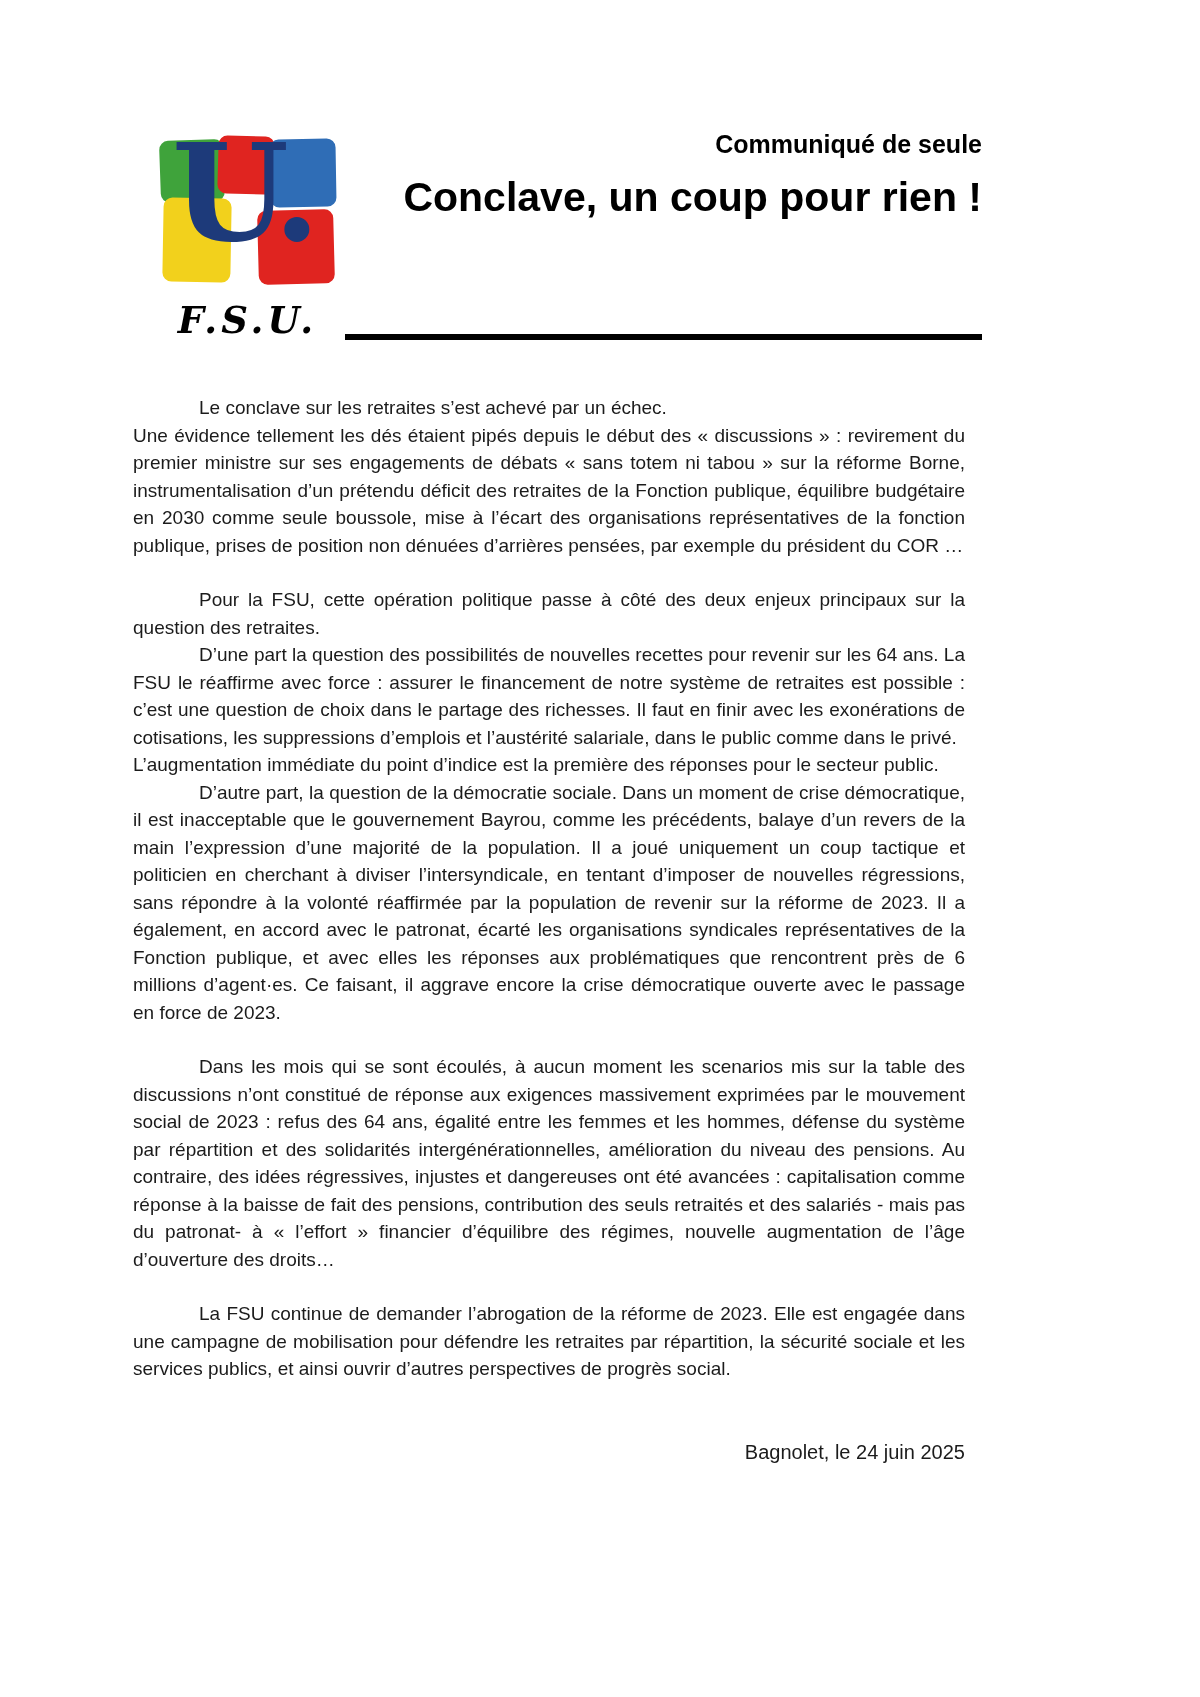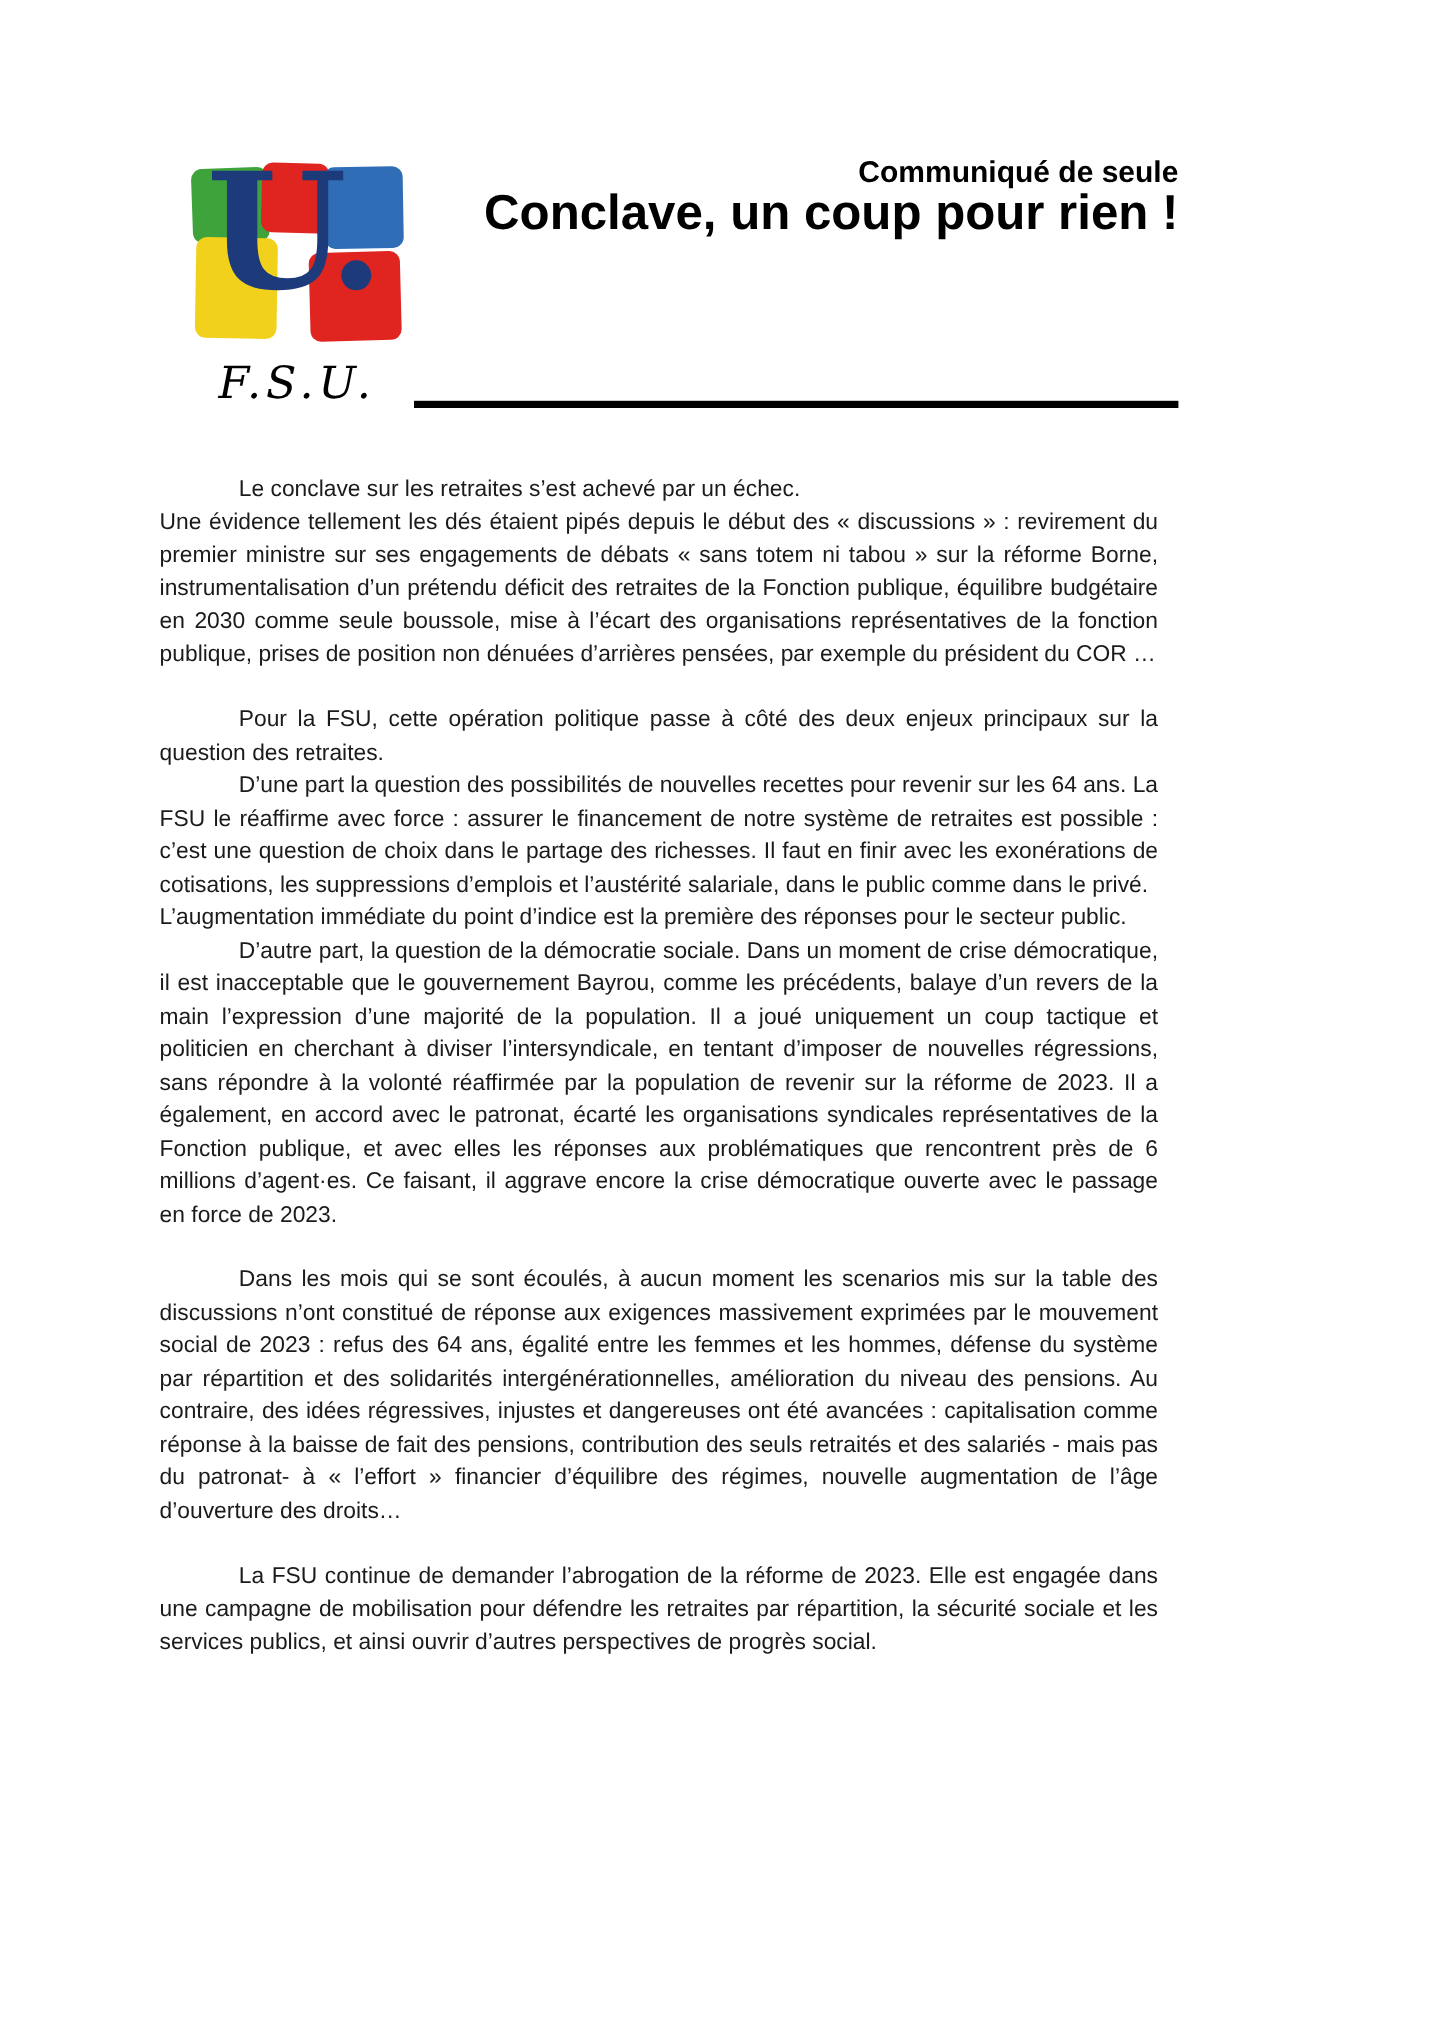--- a/index.html
+++ b/index.html
@@ -49,40 +49,40 @@
     font-weight: bold;
     font-size: 134px;
     line-height: 1.12;
     letter-spacing: -3px;
   }
   .logo-caption {
     margin-top: 10px;
     width: 195px;
     text-align: center;
     font-family: "DejaVu Serif", serif;
-    font-weight: normal;
+    font-weight: bold;
     font-style: italic;
     font-size: 37px;
     letter-spacing: 4px;
     color: #000000;
   }
 
   
   .kicker {
     position: absolute;
     right: 218px;
     top: 130px;
     font-size: 25px;
     font-weight: 700;
     color: #000000;
   }
   .doc-title {
     position: absolute;
     right: 218px;
-    top: 152px;
+    top: 172px;
     margin: 0;
     text-align: right;
     font-size: 41px;
     line-height: 51px;
     font-weight: 700;
     color: #000000;
   }
   .doc-title .title-line { display: block; }
   .title-rule {
     position: absolute;
@@ -145,15 +145,16 @@
 
   <main class="doc-body">
     <p class="para indent">Le conclave sur les retraites s’est achevé par un échec.</p>
     <p class="para">Une évidence tellement les dés étaient pipés depuis le début des «&nbsp;discussions&nbsp;»&nbsp;: revirement du premier ministre sur ses engagements de débats «&nbsp;sans totem ni tabou&nbsp;» sur la réforme Borne, instrumentalisation d’un prétendu déficit des retraites de la Fonction publique, équilibre budgétaire en 2030 comme seule boussole, mise à l’écart des organisations représentatives de la fonction publique, prises de position non dénuées d’arrières pensées, par exemple du président du COR&nbsp;…</p>
     <p class="para indent gap">Pour la FSU, cette opération politique passe à côté des deux enjeux principaux sur la question des retraites.</p>
     <p class="para indent">D’une part la question des possibilités de nouvelles recettes pour revenir sur les 64 ans. La FSU le réaffirme avec force&nbsp;: assurer le financement de notre système de retraites est possible&nbsp;: c’est une question de choix dans le partage des richesses. Il faut en finir avec les exonérations de cotisations, les suppressions d’emplois et l’austérité salariale, dans le public comme dans le privé.</p>
     <p class="para">L’augmentation immédiate du point d’indice est la première des réponses pour le secteur public.</p>
     <p class="para indent">D’autre part, la question de la démocratie sociale. Dans un moment de crise démocratique, il est inacceptable que le gouvernement Bayrou, comme les précédents, balaye d’un revers de la main l’expression d’une majorité de la population. Il a joué uniquement un coup tactique et politicien en cherchant à diviser l’intersyndicale, en tentant d’imposer de nouvelles régressions, sans répondre à la volonté réaffirmée par la population de revenir sur la réforme de 2023. Il a également, en accord avec le patronat, écarté les organisations syndicales représentatives de la Fonction publique, et avec elles les réponses aux problématiques que rencontrent près de 6 millions d’agent·es. Ce faisant, il aggrave encore la crise démocratique ouverte avec le passage en force de 2023.</p>
     <p class="para indent gap">Dans les mois qui se sont écoulés, à aucun moment les scenarios mis sur la table des discussions n’ont constitué de réponse aux exigences massivement exprimées par le mouvement social de 2023&nbsp;: refus des 64 ans, égalité entre les femmes et les hommes, défense du système par répartition et des solidarités intergénérationnelles, amélioration du niveau des pensions. Au contraire, des idées régressives, injustes et dangereuses ont été avancées&nbsp;: capitalisation comme réponse à la baisse de fait des pensions, contribution des seuls retraités et des salariés - mais pas du patronat- à «&nbsp;l’effort&nbsp;» financier d’équilibre des régimes, nouvelle augmentation de l’âge d’ouverture des droits…</p>
     <p class="para indent gap">La FSU continue de demander l’abrogation de la réforme de 2023. Elle est engagée dans une campagne de mobilisation pour défendre les retraites par répartition, la sécurité sociale et les services publics, et ainsi ouvrir d’autres perspectives de progrès social.</p>
+    <p class="dateline">Bagnolet, le 24 juin 2025</p>
   </main>
 
 </div>
 
 </body></html>

